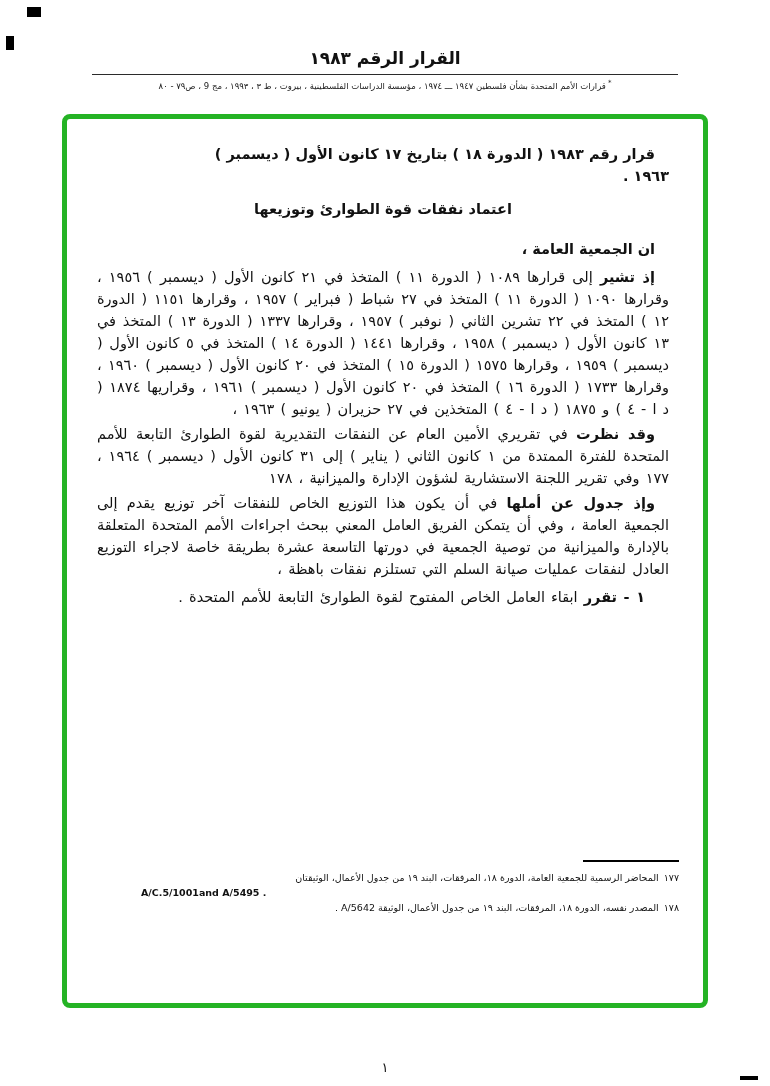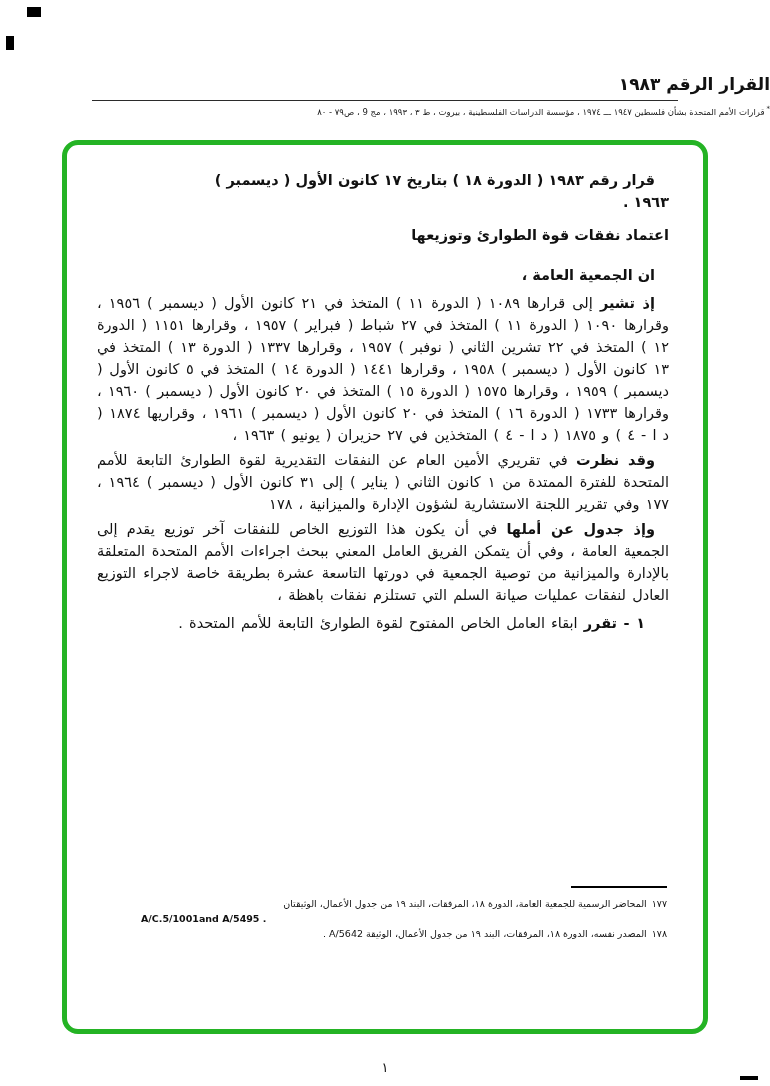--- a/index.html
+++ b/index.html
@@ -14,59 +14,59 @@
     margin: 0 auto;
   }
 
   
   .artifact { position: absolute; background: #000; }
   .artifact-tl1 { left: 27px; top: 7px;  width: 14px; height: 10px; }
   .artifact-tl2 { left: 6px;  top: 36px; width: 8px;  height: 14px; }
   .artifact-br  { right: 12px; bottom: 6px; width: 18px; height: 4px; }
 
   
-  .doc-header { padding-top: 74px; }
+  .doc-header { padding-top: 48px; text-align: center; }
   .doc-title  { margin: 0; font-size: 17px; font-weight: bold; direction: rtl; }
   .header-rule { width: 586px; margin: 6px auto 3px; border: 0; border-top: 1px solid #2b2b2b; }
   .citation { font-size: 8.5px; line-height: 11px; direction: rtl; color: #222; }
   .citation-marker { font-size: 7px; vertical-align: super; margin-left: 2px; }
 
   
   .green-box {
     position: relative;
     box-sizing: border-box;
     width: 646px;
     height: 894px;
     margin: 22px auto 0;
     border: 5px solid #24b324;
-    border-radius: 16px;
+    border-radius: 8px;
     padding: 24px 34px 0 30px;
     direction: rtl;
     overflow: hidden;
   }
 
   .body-text { font-size: 14.5px; line-height: 22px; text-align: justify; }
 
   .intro { font-weight: bold; margin: 0 0 8px; }
   .intro .line1 { text-indent: 14px; }
   .intro .line2 { }
 
-  .headings { text-align: right; font-weight: bold; margin: 10px 0 12px; }
+  .headings { text-align: center; font-weight: bold; margin: 10px 0 12px; }
   .heading-line { line-height: 25px; }
 
   .assembly { font-weight: bold; text-indent: 14px; margin: 16px 0 6px; }
 
   .para { margin: 0 0 3px; text-indent: 14px; word-spacing: 1.5px; }
   .para .lead { font-weight: bold; }
 
   .item { margin: 6px 0 0; text-indent: 24px; word-spacing: 1.5px; }
   .item .lead { font-weight: bold; }
 
   
-  .footnote-block { position: absolute; right: 36px; left: 30px; bottom: 88px; }
+  .footnote-block { position: absolute; right: 24px; left: 30px; bottom: 88px; }
   .fn-rule { width: 96px; border: 0; border-top: 2px solid #000; margin: 0 0 8px; }
   .footnote { font-size: 9.5px; line-height: 15px; text-align: justify; margin: 0; }
   .fn-num { margin-left: 5px; }
   .footnote-code { direction: ltr; text-align: left; font-size: 9.5px; line-height: 15px; padding-left: 44px; font-weight: bold; }
 
   .page-number { position: absolute; left: 0; right: 0; bottom: 11px; text-align: center; font-size: 13px; }
 </style>
 </head>
 <body>
 

